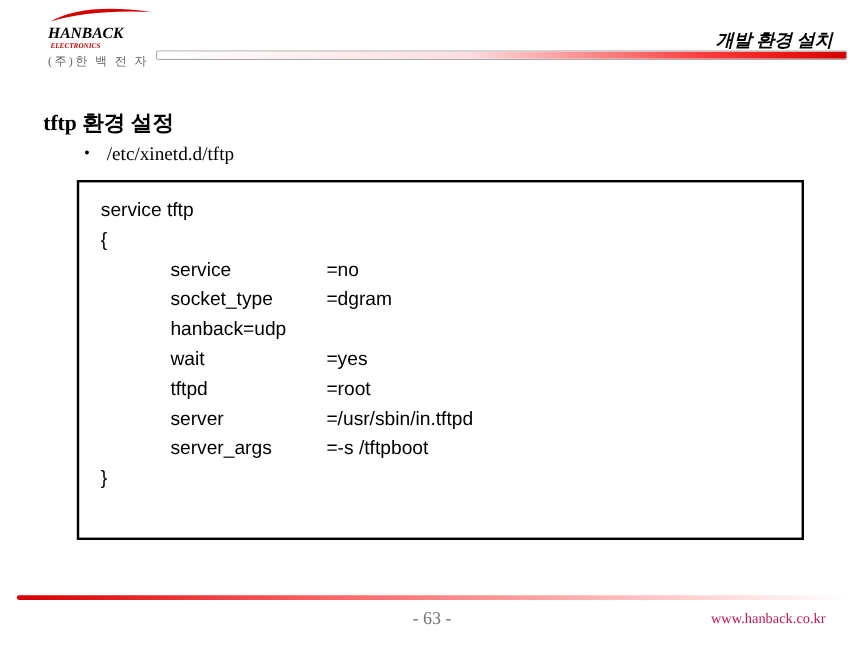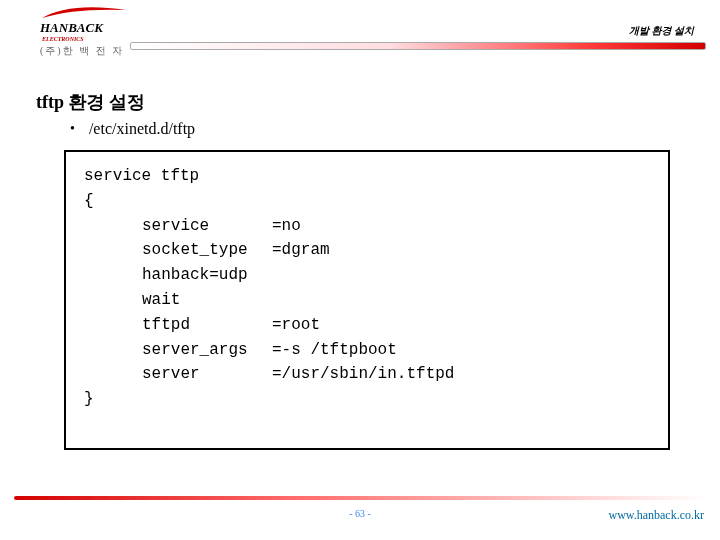--- a/index.html
+++ b/index.html
@@ -26,21 +26,21 @@
   .logo-top { display: flex; align-items: baseline; gap: 2px; }
   .swoosh { display: block; }
   .brand { font-weight: 900; font-style: italic; font-size: 13px; color: #000; letter-spacing: 0px; }
   .elec { font-size: 6px; color: #b00; font-weight: 700; font-style: italic; margin-left: 2px; }
   .korbrand { font-size: 10px; color: #666; letter-spacing: 2px; margin-top: 2px; }
   .chapter {
     position: absolute;
     right: 26px;
     top: 24px;
     font-weight: 700;
-    font-size: 10px;
+    font-size: 15px;
     font-style: italic;
     color: #000;
   }
   .rule-outer {
     position: absolute;
     left: 130px;
     right: 14px;
     top: 42px;
     height: 8px;
     border: 1px solid #aaa;
@@ -69,21 +69,21 @@
     margin-left: 42px;
     margin-top: 6px;
     font-family: "Times New Roman", serif;
     font-size: 16px;
   }
   .bullet-row .dot { font-size: 14px; }
   .codebox {
     margin: 12px 22px 0 36px;
     border: 2px solid #000;
     padding: 12px 18px 18px 18px;
-    font-family: Liberation Mono, monospace;
+    font-family: Liberation Sans, sans-serif;
     font-size: 16px;
     line-height: 1.55;
     min-height: 300px;
   }
   .kv-row { display: flex; }
   .indent { width: 58px; flex: 0 0 58px; }
   .key { width: 130px; flex: 0 0 130px; }
   .val { flex: 1; }
   .footer {
     position: absolute;
@@ -95,29 +95,29 @@
     left: 14px; right: 14px; top: 0;
     height: 4px;
     background: linear-gradient(to right, #d40000 0%, #ff6a6a 40%, #ffffff 100%);
     border-radius: 2px;
   }
   .pagenum {
     position: absolute;
     left: 0; right: 0; top: 12px;
     text-align: center;
     font-family: "Times New Roman", serif;
-    font-size: 10px;
-    color: #3b82f6;
+    font-size: 15px;
+    color: #737373;
   }
   .site {
     position: absolute;
-    right: 16px; top: 12px;
+    right: 32px; top: 12px;
     font-family: "Times New Roman", serif;
     font-size: 12px;
-    color: #0369a1;
+    color: #be185d;
   }
 </style>
 </head>
 <body>
 
 <div class="header">
   <div class="logo">
     <svg class="swoosh" width="90" height="14" viewBox="0 0 90 14">
       <path d="M2 12 Q 30 -4 86 4 Q 34 2 2 12 Z" fill="#d40000"></path>
     </svg>
@@ -155,35 +155,36 @@
       <span class="val">=dgram</span>
     </div>
     <div class="kv-row">
       <span class="indent"></span>
       <span class="key">hanback=udp</span>
       <span class="val"></span>
     </div>
     <div class="kv-row">
       <span class="indent"></span>
       <span class="key">wait</span>
+      <span class="val">=yes</span>
     </div>
     <div class="kv-row">
       <span class="indent"></span>
       <span class="key">tftpd</span>
       <span class="val">=root</span>
     </div>
     <div class="kv-row">
       <span class="indent"></span>
-      <span class="key">server_args</span>
-      <span class="val">=-s /tftpboot</span>
+      <span class="key">server</span>
+      <span class="val">=/usr/sbin/in.tftpd</span>
     </div>
     <div class="kv-row">
       <span class="indent"></span>
-      <span class="key">server</span>
-      <span class="val">=/usr/sbin/in.tftpd</span>
+      <span class="key">server_args</span>
+      <span class="val">=-s /tftpboot</span>
     </div>
 
     <div>}</div>
   </div>
 </div>
 
 <div class="footer">
   <div class="foot-rule"></div>
   <div class="pagenum">- 63 -</div>
   <div class="site">www.hanback.co.kr</div>

